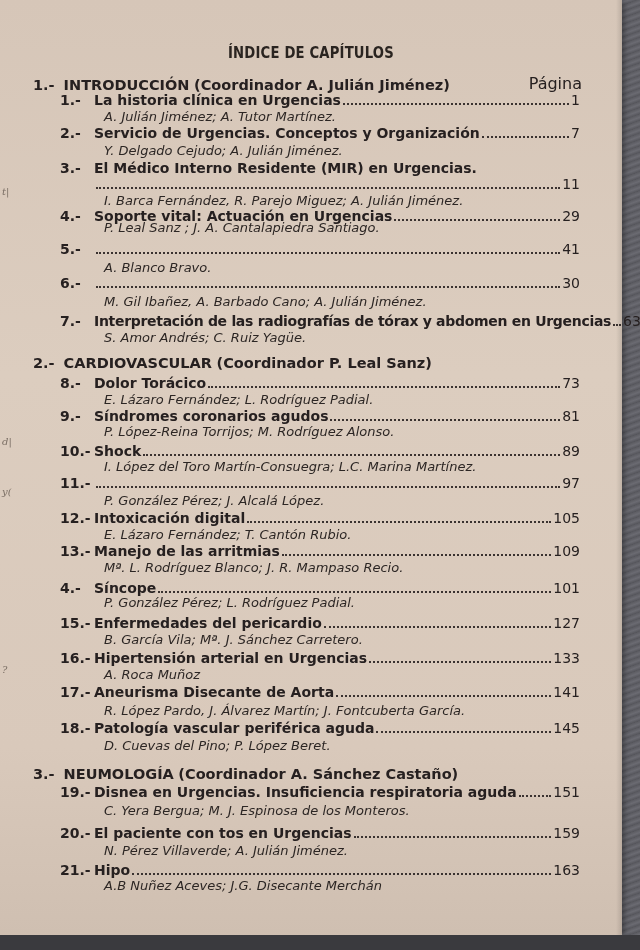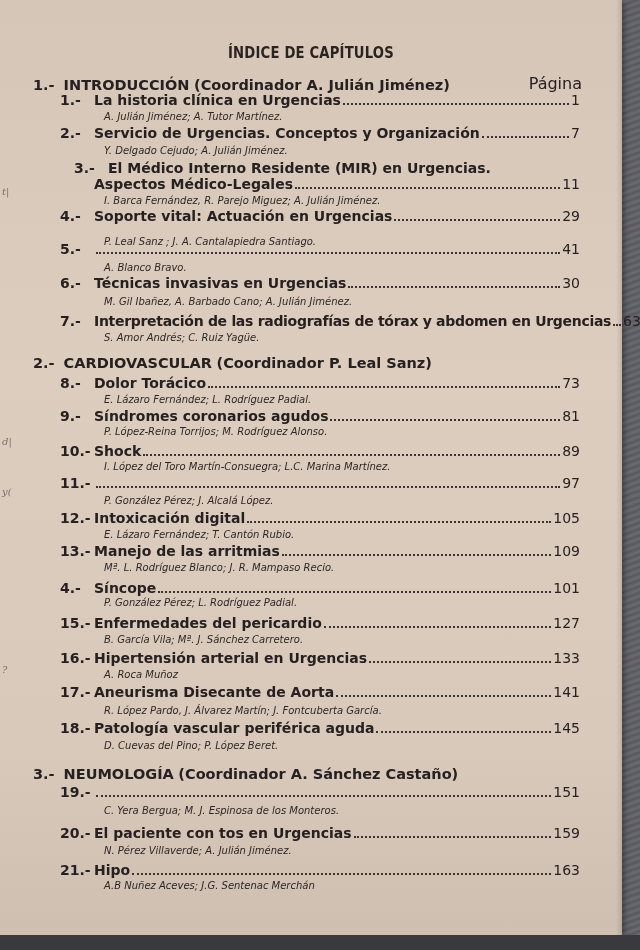--- a/index.html
+++ b/index.html
@@ -53,23 +53,23 @@
     .entry {
       position: absolute; left: 60px; right: 42px; display: flex; align-items: flex-end;
       font-size: 14px; line-height: 16px; font-weight: 600; white-space: nowrap;
     }
     .entry .num { display: inline-block; min-width: 34px; }
     .entry .dots {
       flex: 1; overflow: hidden; margin: 0 2px 3px 2px; height: 4px;
       border-bottom: 2px dotted #3a3230;
     }
     .entry .pg { font-weight: 400; }
-    .entry-line1 { position: absolute; left: 60px; font-size: 14px; line-height: 16px; font-weight: 600; white-space: nowrap; margin-left: 14px; }
+    .entry-line1 { position: absolute; left: 60px; font-size: 14px; line-height: 16px; font-weight: 600; white-space: nowrap; }
     .authors {
-      position: absolute; left: 104px; font-size: 10px; line-height: 15px;
+      position: absolute; left: 104px; font-size: 13px; line-height: 15px;
       font-style: italic; white-space: nowrap; color: #2c2624;
     }
   </style>
 </head>
 <body>
 
 <div class="cloth"></div>
 <div class="page">
   <div class="page-right-edge"></div>
 </div>
@@ -106,44 +106,42 @@
     <span>Servicio de Urgencias. Conceptos y Organización</span>
     <span class="dots"></span>
     <span class="pg">7</span>
   </div>
   <div class="authors" style="top:143px">Y. Delgado Cejudo; A. Julián Jiménez.</div>
 
   <div class="entry-line1" style="top:160px">
     <span class="num" style="display:inline-block;min-width:34px">3.-</span><span>El Médico Interno Residente (MIR) en Urgencias.</span>
   </div>
   <div class="entry" style="top:176px; left:94px">
-    <span>Aspectos Médico-Legales</span>
     <span class="dots"></span>
     <span class="pg">11</span>
   </div>
   <div class="authors" style="top:193px">I. Barca Fernández, R. Parejo Miguez;  A. Julián Jiménez.</div>
 
   <div class="entry" style="top:208px">
     <span class="num">4.-</span>
     <span>Soporte vital: Actuación en Urgencias</span>
     <span class="dots"></span>
     <span class="pg">29</span>
   </div>
-  <div class="authors" style="top:234px">P. Leal Sanz ;  J. A. Cantalapiedra Santiago.</div>
+  <div class="authors" style="top:220px">P. Leal Sanz ;  J. A. Cantalapiedra Santiago.</div>
 
   <div class="entry" style="top:241px">
     <span class="num">5.-</span>
     <span class="dots"></span>
     <span class="pg">41</span>
   </div>
   <div class="authors" style="top:260px">A. Blanco Bravo.</div>
 
   <div class="entry" style="top:275px">
     <span class="num">6.-</span>
-    <span>Técnicas invasivas en Urgencias</span>
     <span class="dots"></span>
     <span class="pg">30</span>
   </div>
   <div class="authors" style="top:294px">M. Gil Ibañez, A. Barbado Cano; A. Julián Jiménez.</div>
 
   <div class="entry" style="top:313px">
     <span class="num">7.-</span>
     <span style="letter-spacing:-0.3px">Interpretación de las radiografías de tórax y abdomen en Urgencias</span>
     <span class="dots" style="flex:0 0 8px"></span>
     <span class="pg">63</span>
@@ -244,34 +242,35 @@
   <div class="authors" style="top:738px">D. Cuevas del Pino;  P. López Beret.</div>
 
   <div class="row section-head" style="top:766px">
     <span class="section-num">3.-</span>
     <span class="section-name">NEUMOLOGÍA</span>
     <span class="section-coord">(Coordinador A. Sánchez Castaño)</span>
   </div>
 
   <div class="entry" style="top:784px">
     <span class="num">19.-</span>
+    <span>Disnea en Urgencias. Insuficiencia respiratoria aguda</span>
     <span class="dots"></span>
     <span class="pg">151</span>
   </div>
   <div class="authors" style="top:803px">C. Yera Bergua;  M. J. Espinosa de los Monteros.</div>
 
   <div class="entry" style="top:825px">
     <span class="num">20.-</span>
     <span>El paciente con tos en Urgencias</span>
     <span class="dots"></span>
     <span class="pg">159</span>
   </div>
   <div class="authors" style="top:843px">N. Pérez Villaverde;  A. Julián Jiménez.</div>
 
   <div class="entry" style="top:862px">
     <span class="num">21.-</span>
     <span>Hipo</span>
     <span class="dots"></span>
     <span class="pg">163</span>
   </div>
-  <div class="authors" style="top:878px">A.B  Nuñez Aceves; J.G. Sentenac Merchán</div>
+  <div class="authors" style="top:878px">A.B  Nuñez Aceves; J.G. Disecante Merchán</div>
 
 </div>
 
 </body></html>

